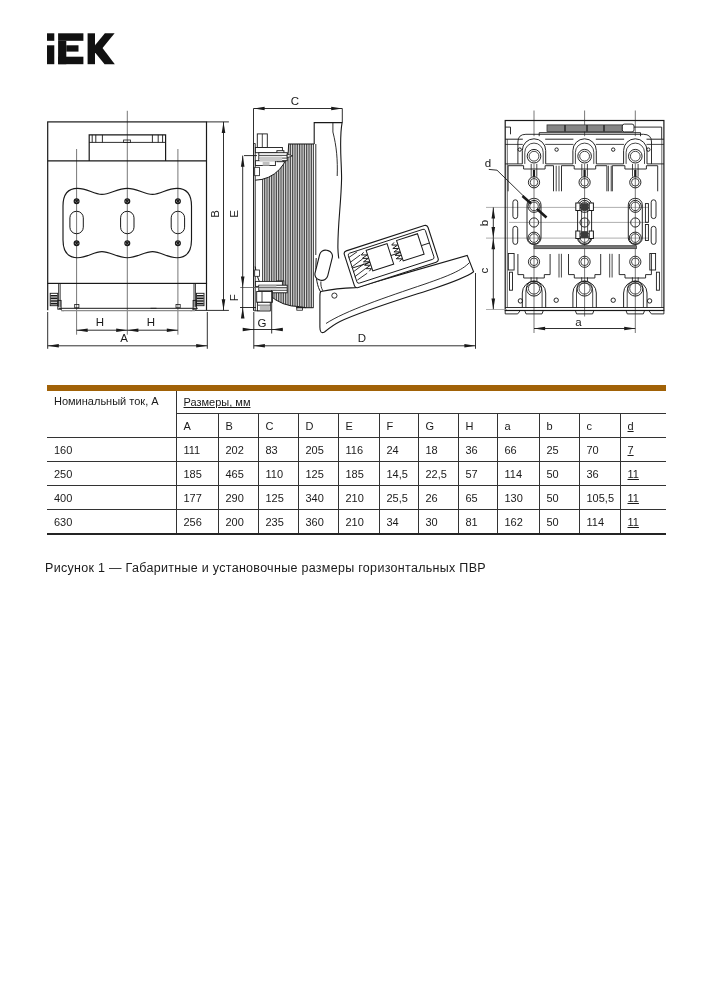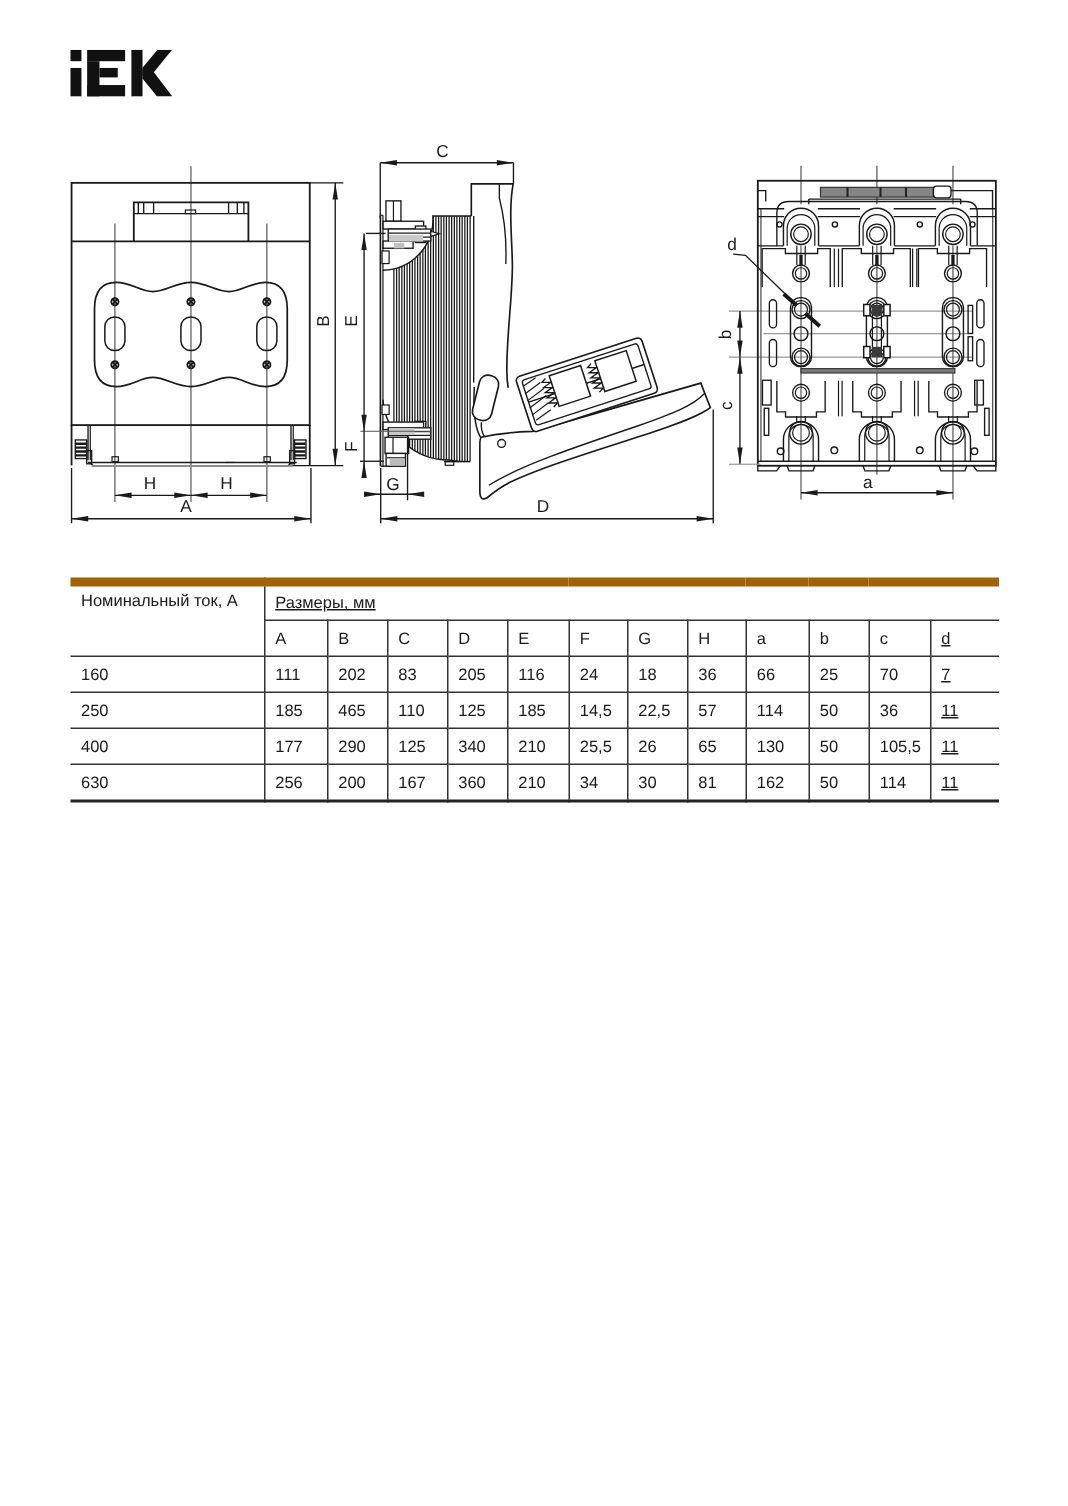--- a/index.html
+++ b/index.html
@@ -582,27 +582,28 @@
           <td>65</td>
           <td>130</td>
           <td>50</td>
           <td>105,5</td>
           <td>11</td>
         </tr>
   <tr>
           <td>630</td>
           <td>256</td>
           <td>200</td>
-          <td>167</td>
+          <td>235</td>
           <td>360</td>
           <td>210</td>
           <td>34</td>
           <td>30</td>
           <td>81</td>
           <td>162</td>
           <td>50</td>
           <td>114</td>
           <td>11</td>
         </tr>
 </tbody>
     </table>
 
+<div class="cap">Рисунок 1 — Габаритные и установочные размеры горизонтальных ПВР</div>
 </div>
 
 </body></html>

